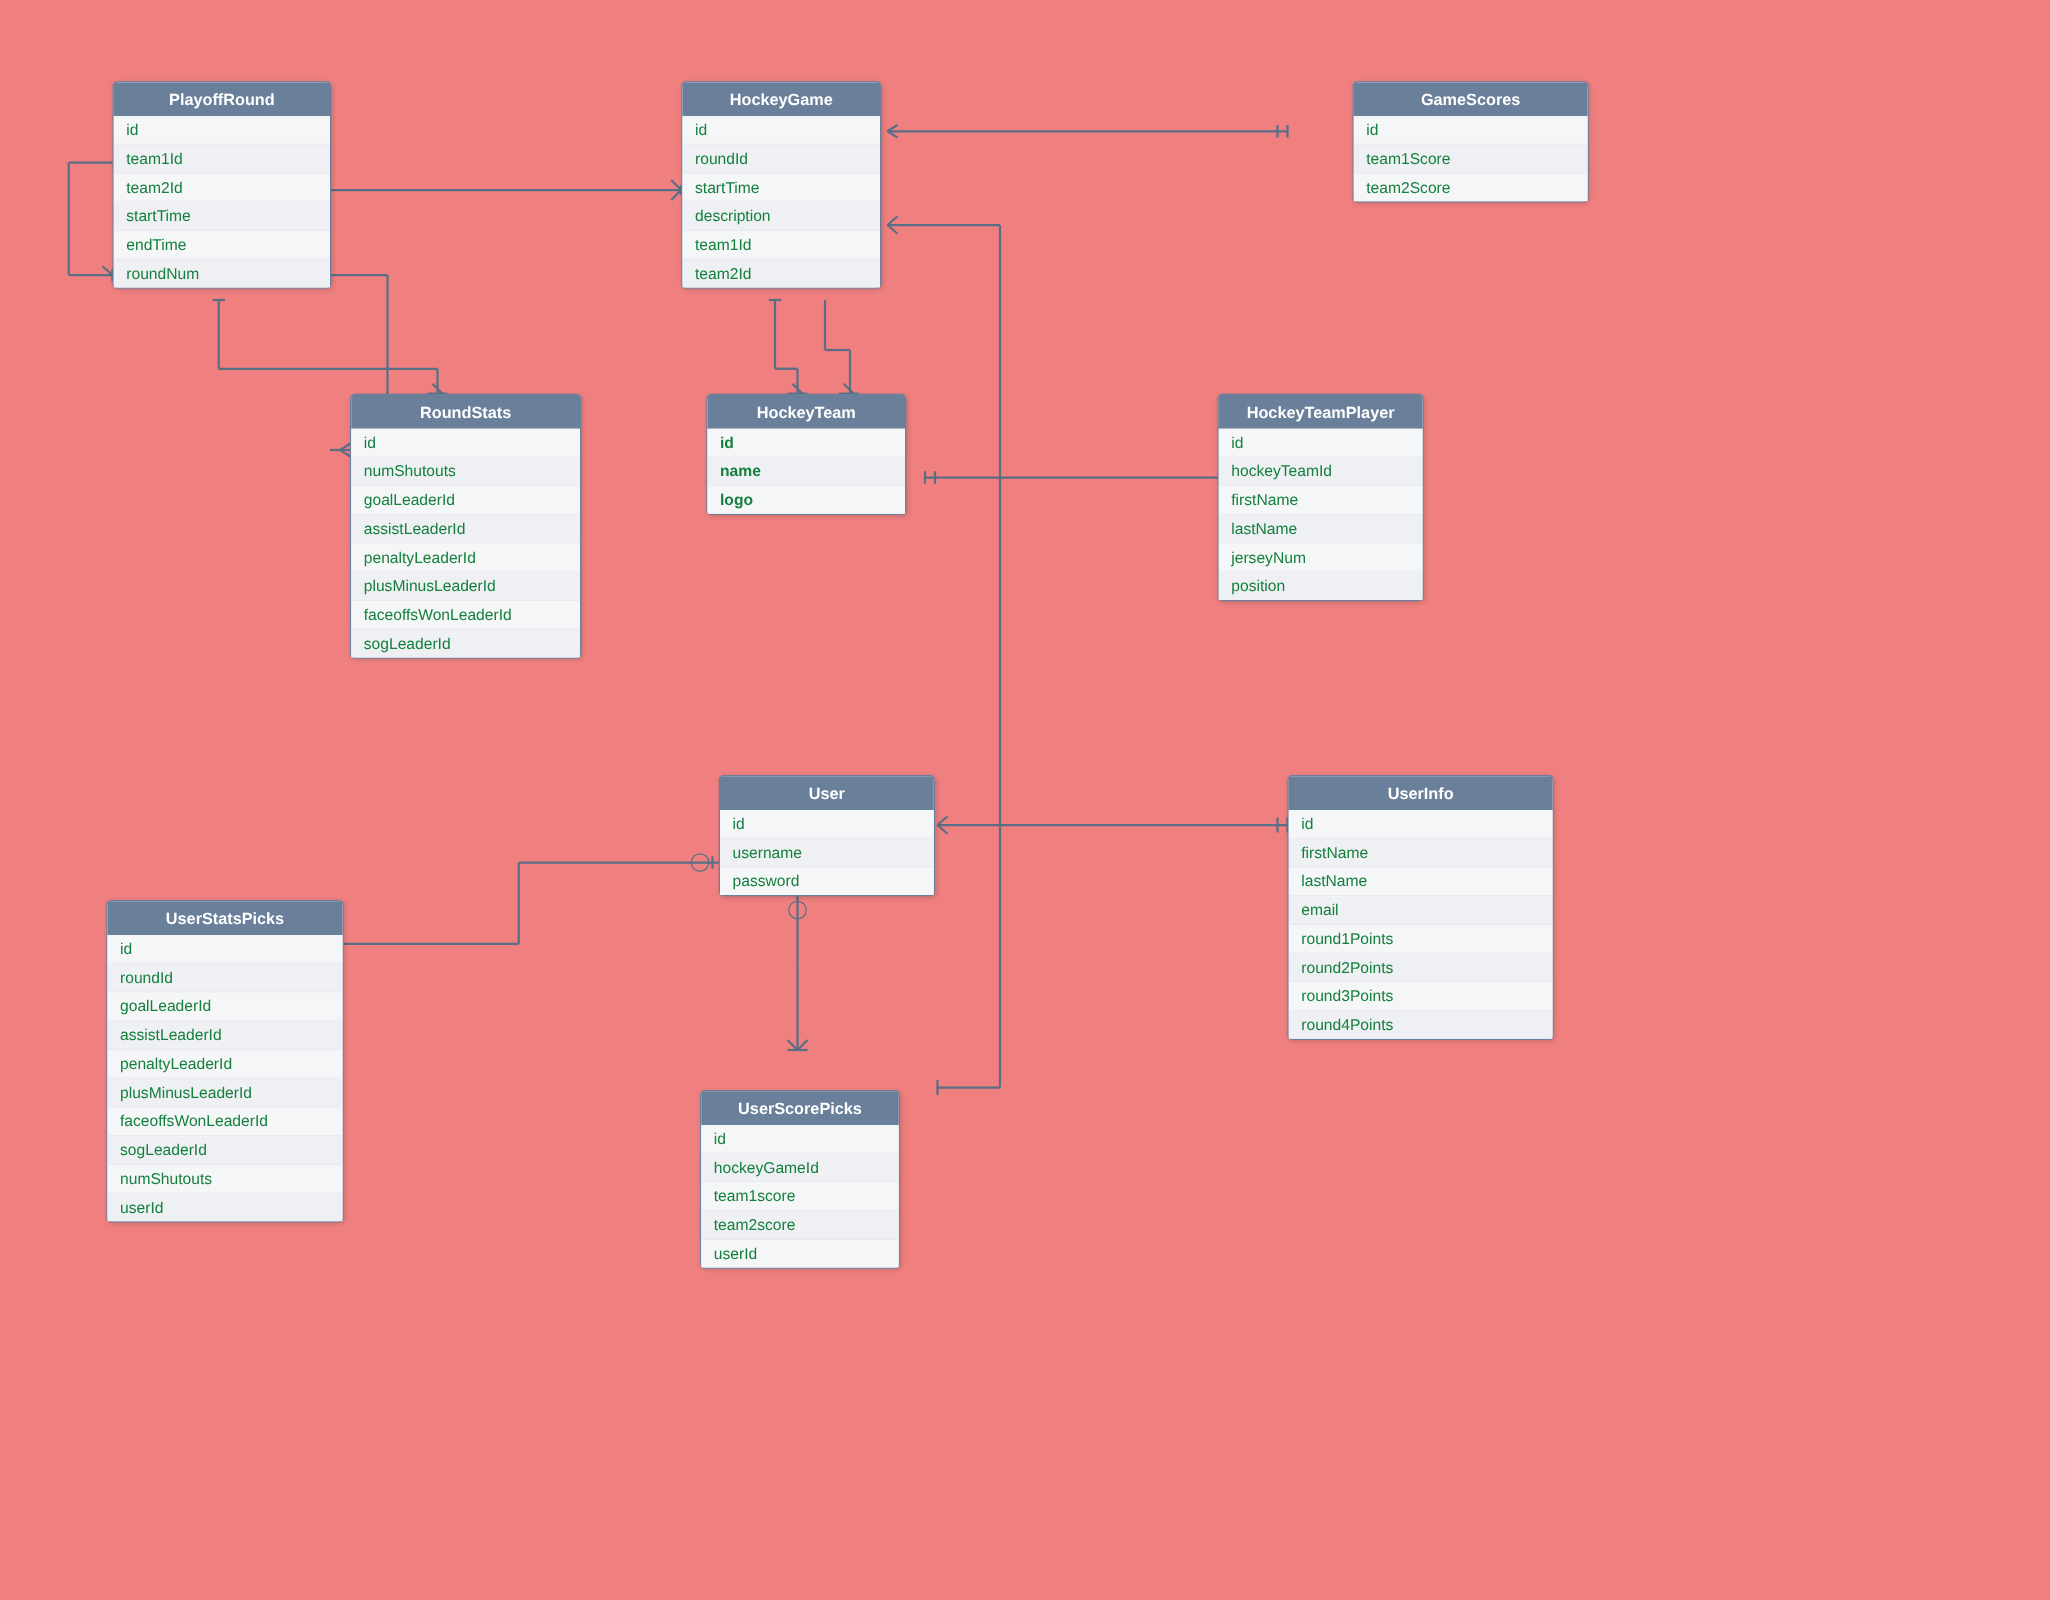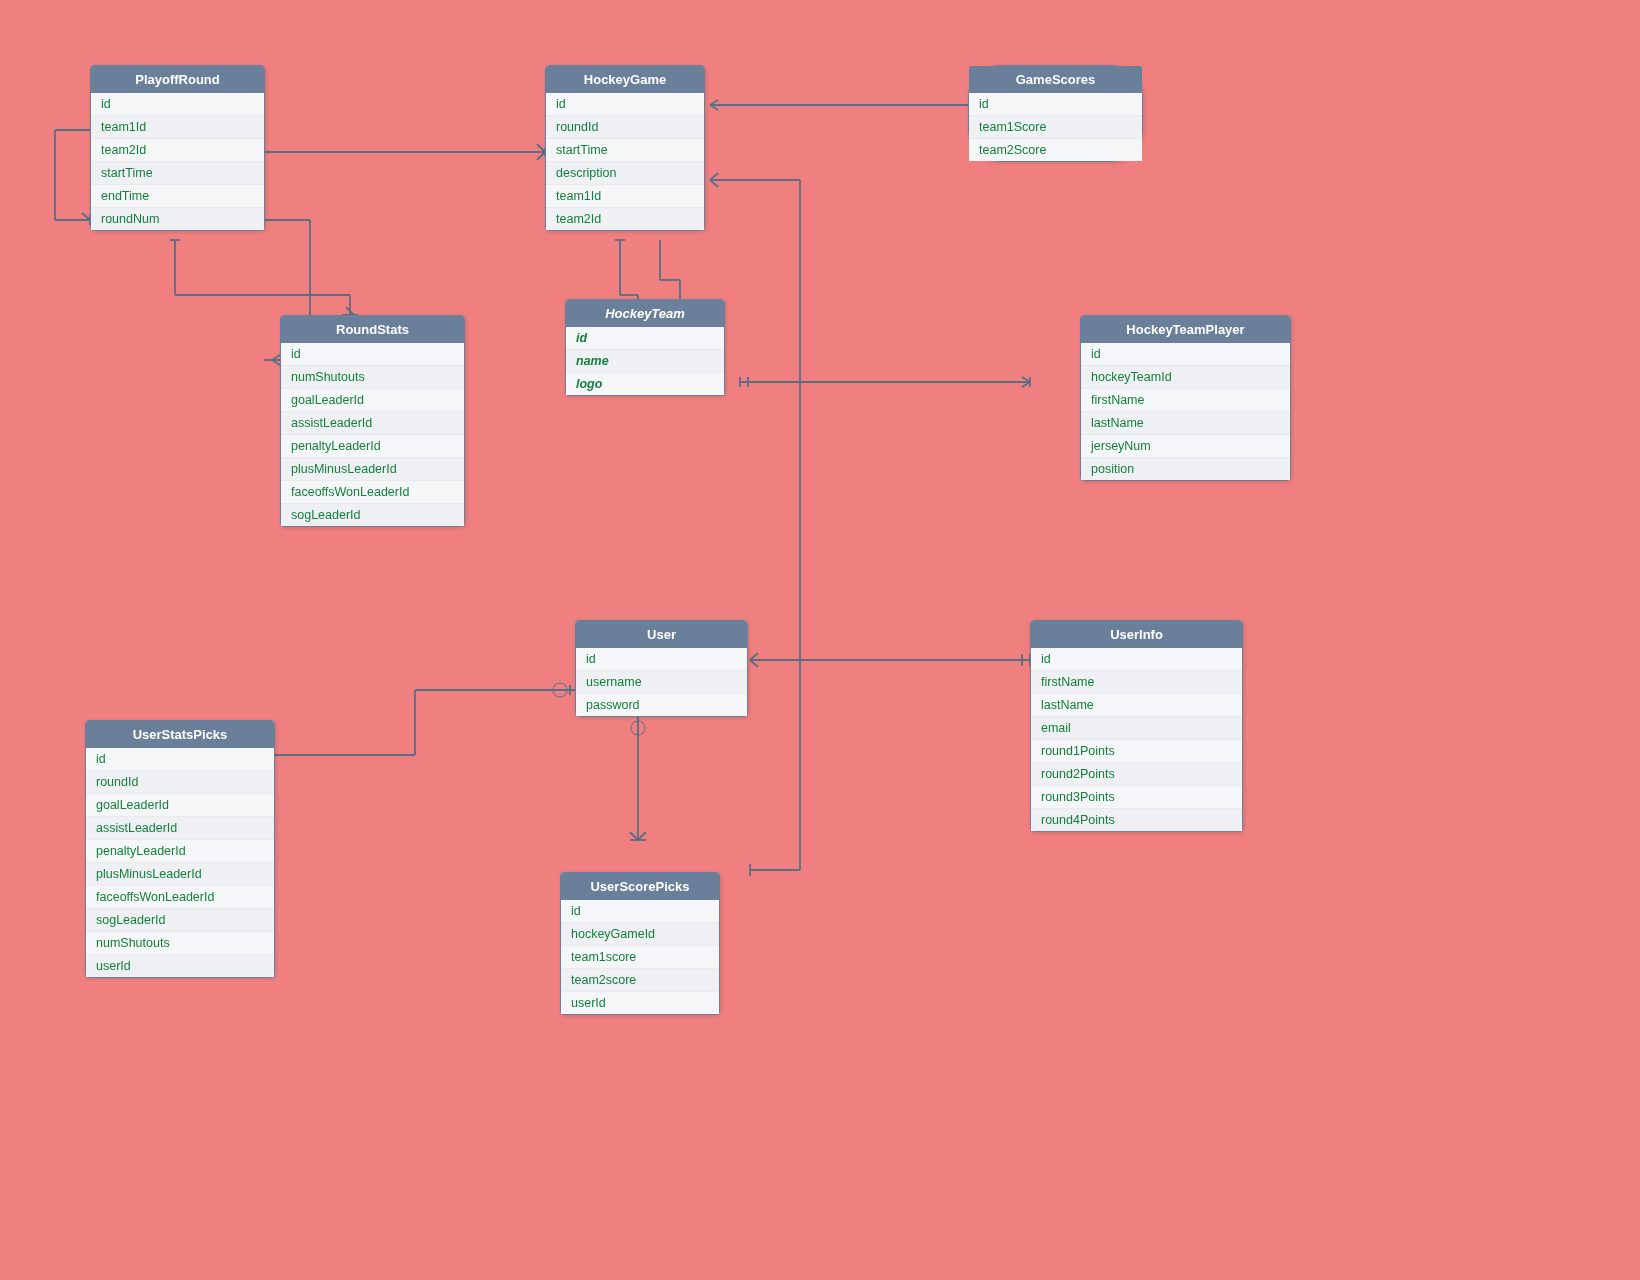--- a/index.html
+++ b/index.html
@@ -188,47 +188,47 @@
   <div class="entity" style="left:545px; top:65px; width:157px;">
     <div class="entity-header">HockeyGame</div>
     <div class="entity-field">id</div>
     <div class="entity-field">roundId</div>
     <div class="entity-field">startTime</div>
     <div class="entity-field">description</div>
     <div class="entity-field">team1Id</div>
     <div class="entity-field">team2Id</div>
   </div>
 
-  <div class="entity" style="left:968px; top:65px; width:175px;border-radius:31px;">
+  <div class="entity" style="left:1082px; top:65px; width:189px;">
     <div class="entity-header">GameScores</div>
     <div class="entity-field">id</div>
     <div class="entity-field">team1Score</div>
     <div class="entity-field">team2Score</div>
   </div>
 
   <div class="entity" style="left:280px; top:315px; width:185px;">
     <div class="entity-header">RoundStats</div>
     <div class="entity-field">id</div>
     <div class="entity-field">numShutouts</div>
     <div class="entity-field">goalLeaderId</div>
     <div class="entity-field">assistLeaderId</div>
     <div class="entity-field">penaltyLeaderId</div>
     <div class="entity-field">plusMinusLeaderId</div>
     <div class="entity-field">faceoffsWonLeaderId</div>
     <div class="entity-field">sogLeaderId</div>
   </div>
 
-  <div class="entity" style="left:565px; top:299px; width:160px;font-style:italic;">
+  <div class="entity" style="left:565px; top:315px; width:160px;">
     <div class="entity-header">HockeyTeam</div>
     <div class="entity-field bold">id</div>
     <div class="entity-field bold">name</div>
     <div class="entity-field bold">logo</div>
   </div>
 
-  <div class="entity" style="left:1080px; top:315px; width:211px;">
+  <div class="entity" style="left:974px; top:315px; width:165px;">
     <div class="entity-header">HockeyTeamPlayer</div>
     <div class="entity-field">id</div>
     <div class="entity-field">hockeyTeamId</div>
     <div class="entity-field">firstName</div>
     <div class="entity-field">lastName</div>
     <div class="entity-field">jerseyNum</div>
     <div class="entity-field">position</div>
   </div>
 
   <div class="entity" style="left:575px; top:620px; width:173px;">

